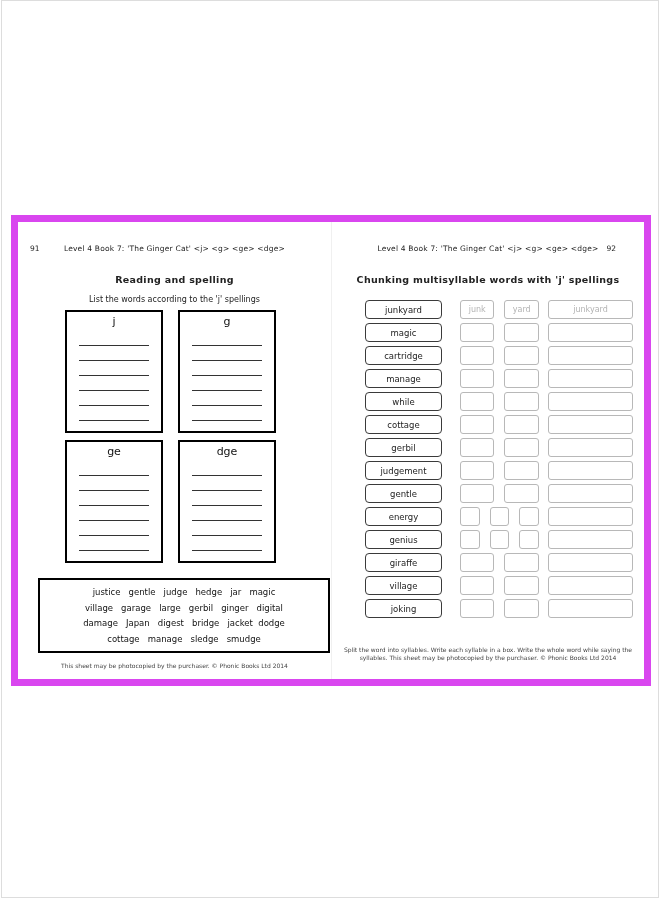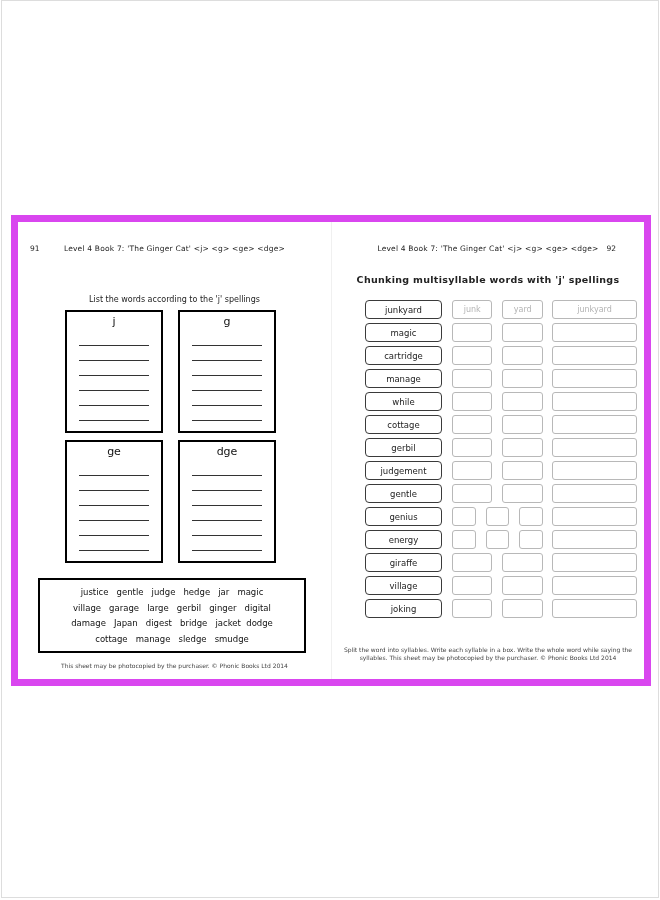--- a/index.html
+++ b/index.html
@@ -30,38 +30,38 @@
   .boxes {
     position:absolute; top:88px; left:47px; width:226px;
     display:grid; grid-template-columns:98px 98px; column-gap:15px; row-gap:7px;
   }
   .sbox { height:123px; border:2px solid #000; background:#fff; padding-top:3px; }
   .sbox-label { text-align:center; font-size:11px; line-height:14px; height:16px; color:#111; }
   .wline { height:15px; border-bottom:1px solid #333; margin:0 12px; }
 
   
   .wordbank {
-    position:absolute; top:356px; left:20px; width:268px; height:75px;
+    position:absolute; top:356px; left:20px; width:292px; height:75px;
     border:2px solid #000; background:#fff; padding-top:5px;
     text-align:center; font-size:8.5px; color:#111;
   }
   .wb-line { white-space:pre; line-height:15.5px; }
 
   .sheet-footer { position:absolute; left:0; right:0; text-align:center; font-size:6px; color:#444; line-height:8px; }
   .l-footer { top:440px; }
   .r-footer { top:424px; }
 
   
   .chunk-table { position:absolute; top:78px; left:0; width:100%; }
   .crow { display:flex; height:19px; margin-bottom:4px; }
   .wordbox {
     margin-left:33px; width:77px; border:1px solid #3a3a3a; border-radius:4px;
     display:flex; align-items:center; justify-content:center; font-size:8.5px; color:#222; background:#fff;
   }
-  .sylarea { margin-left:10px; width:91px; display:flex; gap:10px; }
+  .sylarea { margin-left:18px; width:79px; display:flex; gap:10px; }
   .sylcell {
     flex:1; border:1px solid #b8b8b8; border-radius:3px;
     display:flex; align-items:center; justify-content:center;
     font-size:8px; color:#b3b3b3; background:#fff;
   }
   .wholebox {
     margin-left:9px; width:85px; border:1px solid #b8b8b8; border-radius:3px;
     display:flex; align-items:center; justify-content:center;
     font-size:8px; color:#b3b3b3; background:#fff;
   }
@@ -71,20 +71,21 @@
 
 <div class="frame">
   <div class="spread">
 
     <div class="page left">
       <div class="pg-header">
         <span class="pgnum-left">91</span>
         <span class="header-center">Level 4 Book 7:  'The Ginger Cat' &lt;j&gt; &lt;g&gt; &lt;ge&gt; &lt;dge&gt;</span>
       </div>
 
+      <div class="page-title">Reading and spelling</div>
       <div class="page-subtitle">List the words according to the 'j' spellings</div>
 
       <div class="boxes">
         <div class="sbox">
           <div class="sbox-label">j</div>
         <div class="wline"></div>
             <div class="wline"></div>
             <div class="wline"></div>
             <div class="wline"></div>
             <div class="wline"></div>
@@ -204,30 +205,30 @@
           </div>
           <div class="crow">
             <div class="wordbox">gentle</div>
             <div class="sylarea">
               <div class="sylcell"></div>
               <div class="sylcell"></div>
             </div>
             <div class="wholebox"></div>
           </div>
           <div class="crow">
+            <div class="wordbox">energy</div>
+            <div class="sylarea">
+              <div class="sylcell"></div>
+              <div class="sylcell"></div>
+              <div class="sylcell"></div>
+            </div>
+            <div class="wholebox"></div>
+          </div>
+          <div class="crow">
             <div class="wordbox">genius</div>
-            <div class="sylarea">
-              <div class="sylcell"></div>
-              <div class="sylcell"></div>
-              <div class="sylcell"></div>
-            </div>
-            <div class="wholebox"></div>
-          </div>
-          <div class="crow">
-            <div class="wordbox">energy</div>
             <div class="sylarea">
               <div class="sylcell"></div>
               <div class="sylcell"></div>
               <div class="sylcell"></div>
             </div>
             <div class="wholebox"></div>
           </div>
           <div class="crow">
             <div class="wordbox">giraffe</div>
             <div class="sylarea">

